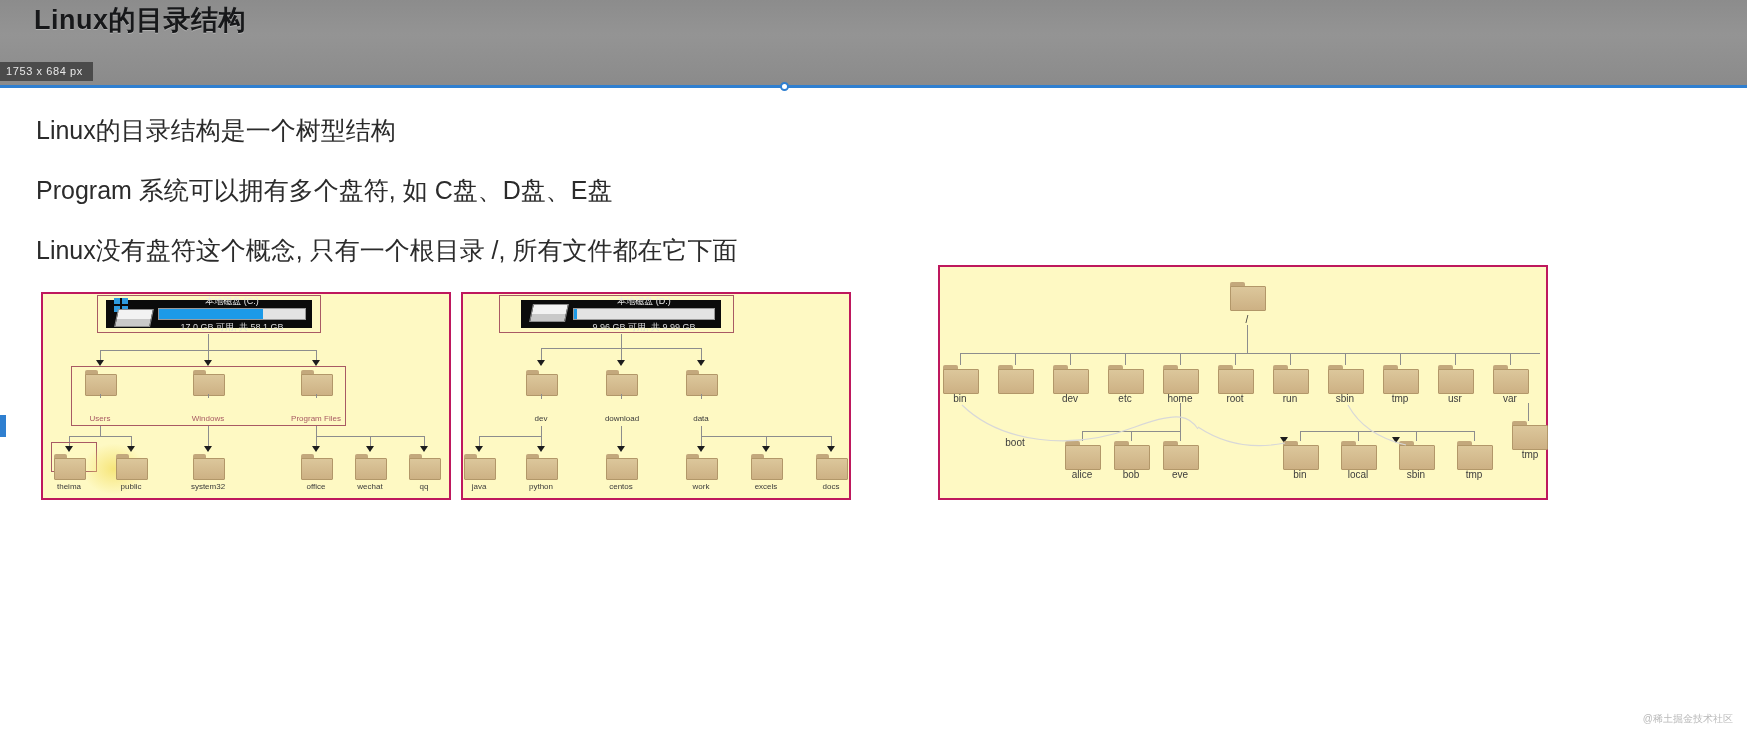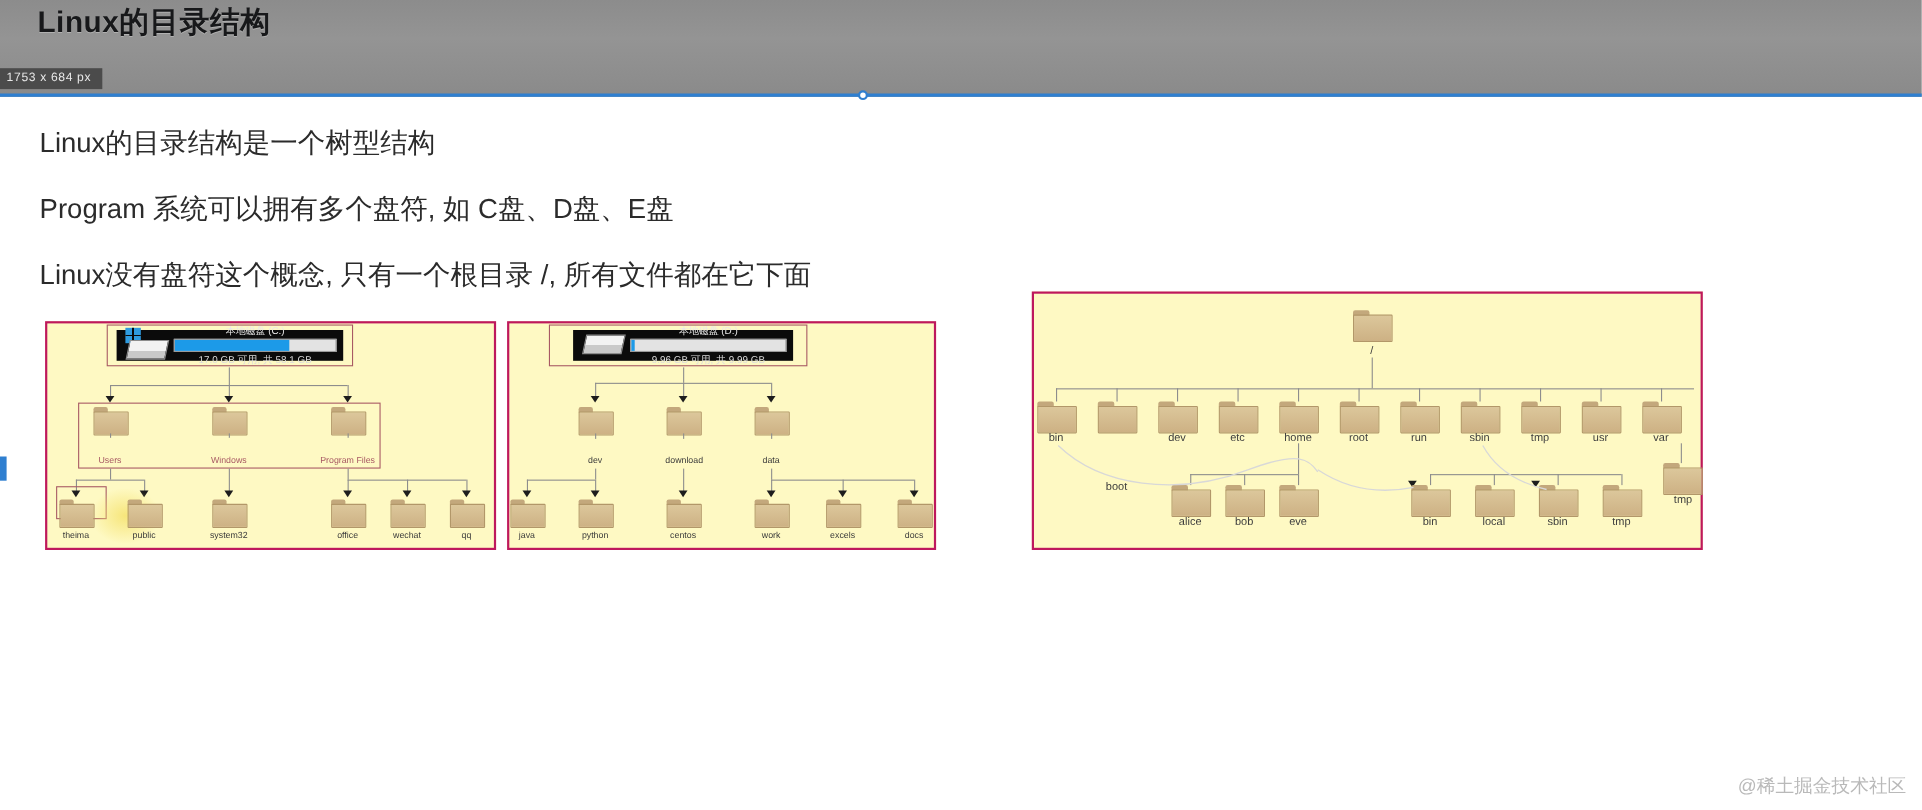--- a/index.html
+++ b/index.html
@@ -114,21 +114,21 @@
   }
   
   #panel-linux .flabel{font-size:10px;color:#3c3c3c;}
   #panel-linux .folder{width:34px;height:27px;}
   #panel-linux .folder .bodyf{width:34px;height:23px;}
   #panel-linux .folder .tab{width:15px;}
   .curve{position:absolute;pointer-events:none;}
 
   .watermark{
     position:absolute;right:14px;bottom:10px;
-    font-size:17px;color:#b9b9b9;white-space:nowrap;
+    font-size:10px;color:#b9b9b9;white-space:nowrap;
     font-family:"Liberation Sans","DejaVu Sans",sans-serif;
   }
 </style>
 </head>
 <body>
 
 <div class="titlebar">
   <div class="title">Linux的目录结构</div>
   <div class="dimbadge">1753 x 684   px</div>
 </div>

